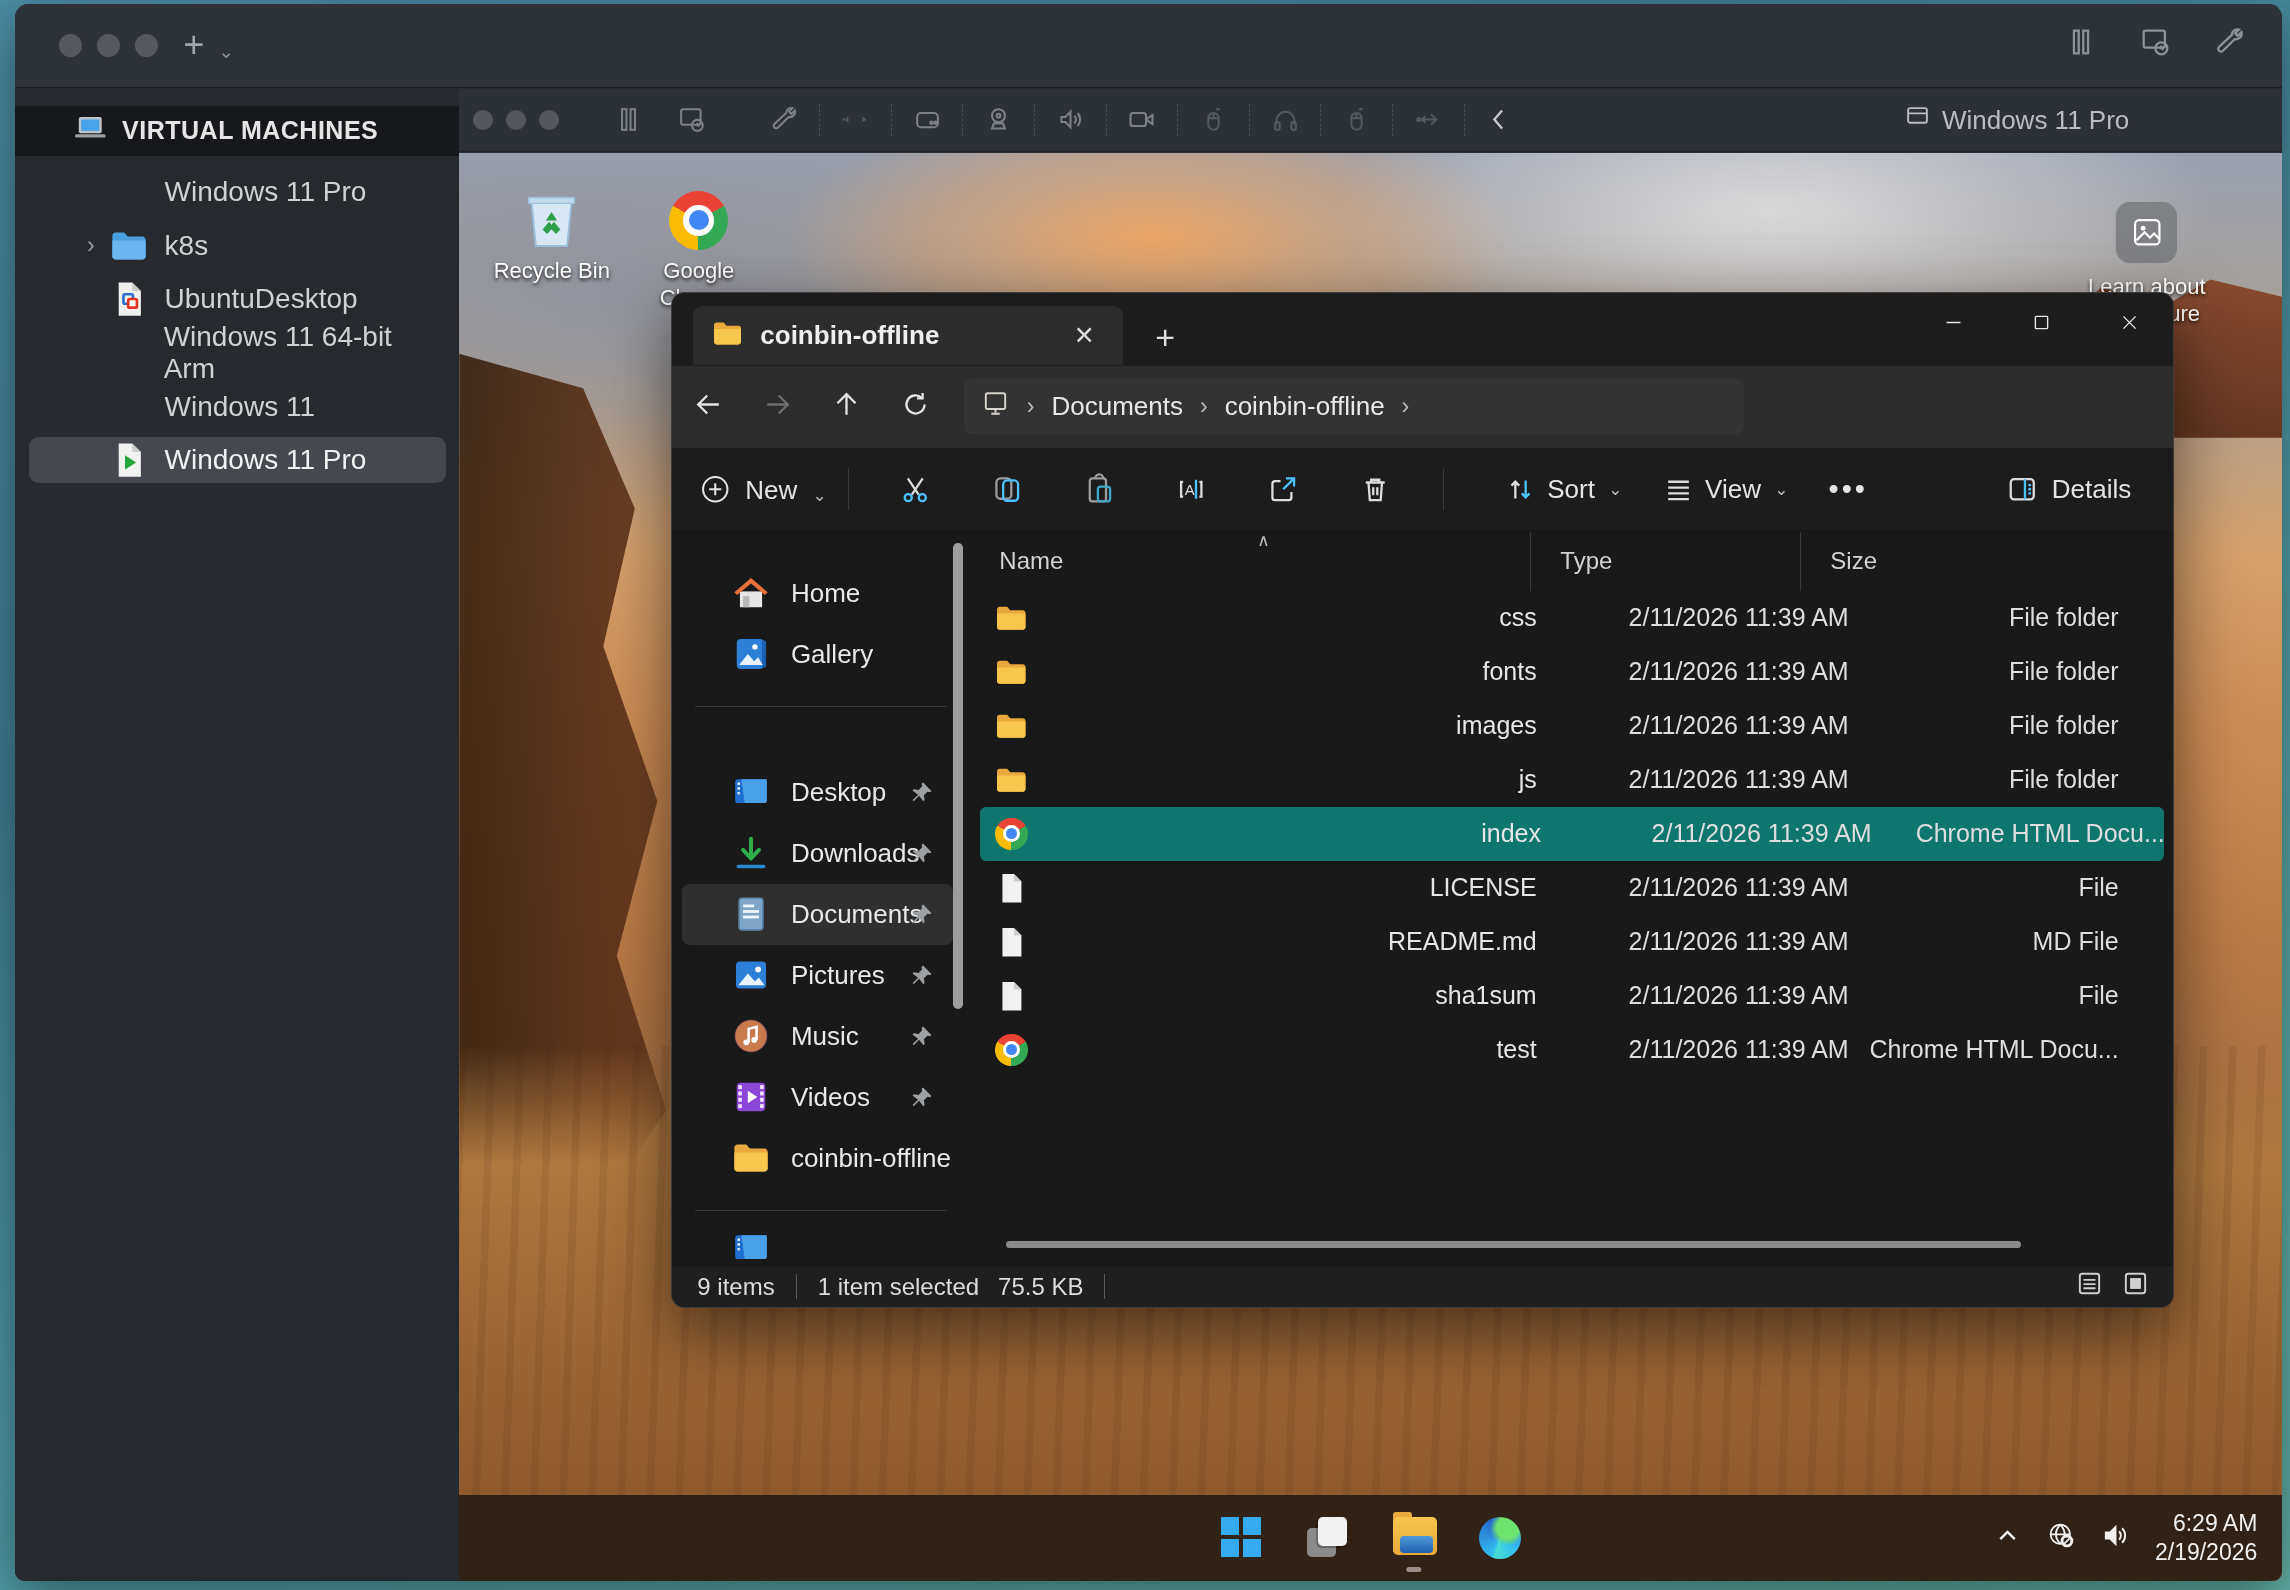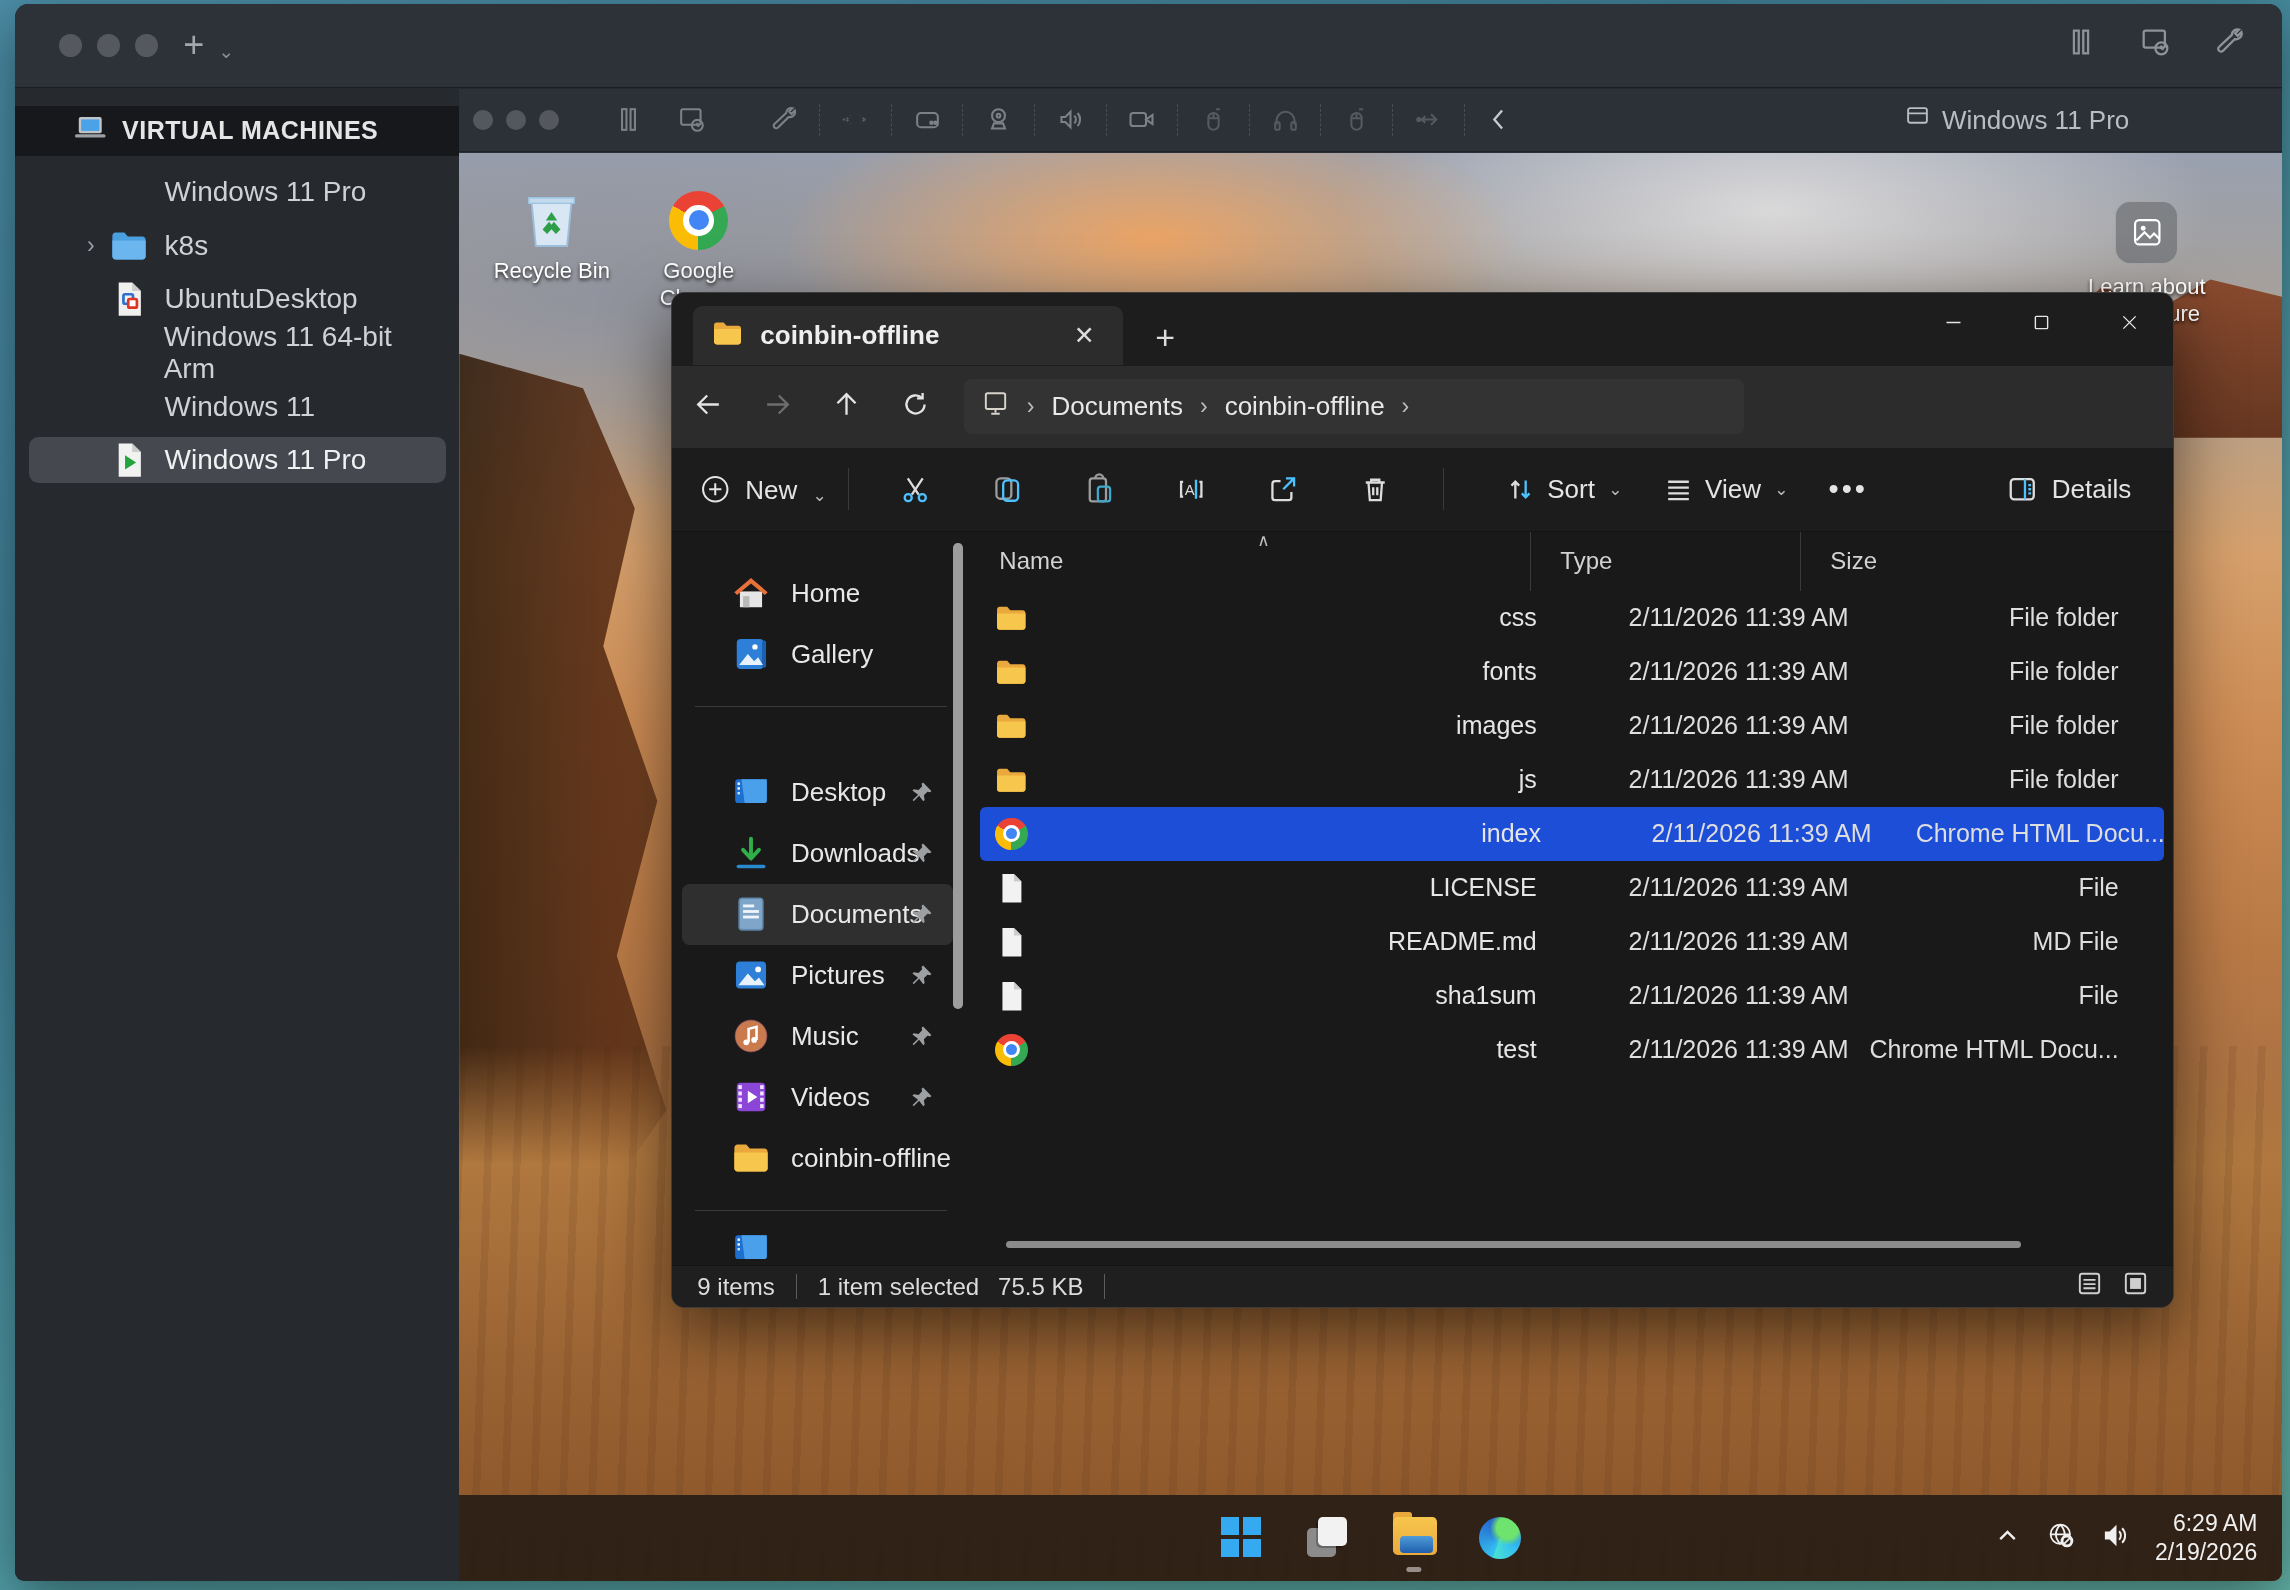--- a/index.html
+++ b/index.html
@@ -110,21 +110,21 @@
   .ex-sb-item .sb-pin svg { width:25px; height:25px; }
   .ex-sb-sep { height:1px; background:#3a3a3a; margin:21px 23px; }
   .ex-sb-sep.gap { margin-top:21px; margin-bottom:55px; }
   .ex-vscroll { position:absolute; right:7.6px; top:11.5px; width:9.6px; height:466px; background:#9d9d9d; border-radius:4.8px; }
   .ex-files { position:relative; flex:1; height:100%; overflow:hidden; }
   .ex-cols { position:relative; height:59px; display:flex; align-items:center; color:#d2d2d2; font-size:24px; }
   .ex-cols .col { position:relative; height:100%; display:flex; align-items:center; padding-left:29px; }
   .ex-cols .col + .col { border-left:1px solid #3a3a3a; }
   .ex-cols .sort-up { position:absolute; left:287px; top:-1.9px; font-size:17px; color:#bdbdbd; }
   .ex-row { position:relative; height:54px; display:flex; align-items:center; color:#e6e6e6; font-size:25px; border-radius:5.7px; margin:0 9.6px;text-align:right; }
-  .ex-row.selected { background:#1d4ed8;gap:44px; }
+  .ex-row.selected { background:#0f766e;gap:44px; }
   .ex-row .fi { width:32.5px; height:32.5px; margin-left:15.3px; margin-right:21px; flex:0 0 auto; }
   .ex-row .fi svg { width:32.5px; height:32.5px; }
   .ex-row .f-name { width:488px; white-space:nowrap; overflow:hidden; }
   .ex-row .f-date { width:312px; color:#dedede; }
   .ex-row .f-type { width:270px; color:#dedede; white-space:nowrap; overflow:hidden; }
   .ex-hscroll { position:absolute; left:36px; bottom:17px; width:1015px; height:6.7px; background:#8b8b8b; border-radius:3.8px; }
   .ex-status { position:relative; height:43px; background:#1f1f1f; border-top:1px solid #141414; display:flex; align-items:center; color:#dcdcdc; font-size:24px; }
   .ex-status .st-sep { width:1px; height:25px; background:#5c5c5c; margin:0 21px; }
   .ex-status .st-views { position:absolute; right:23px; display:flex; gap:17px; color:#cfcfcf; }
   .ex-status .st-views svg { width:29px; height:29px; }

